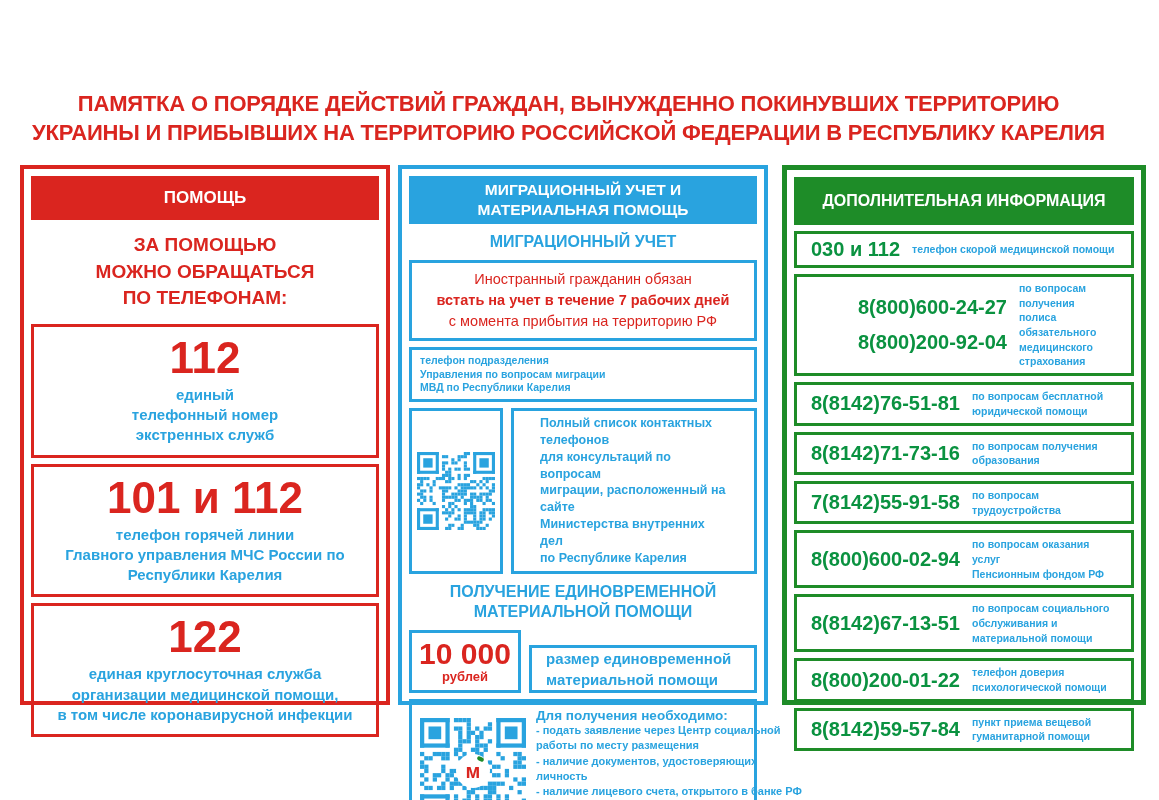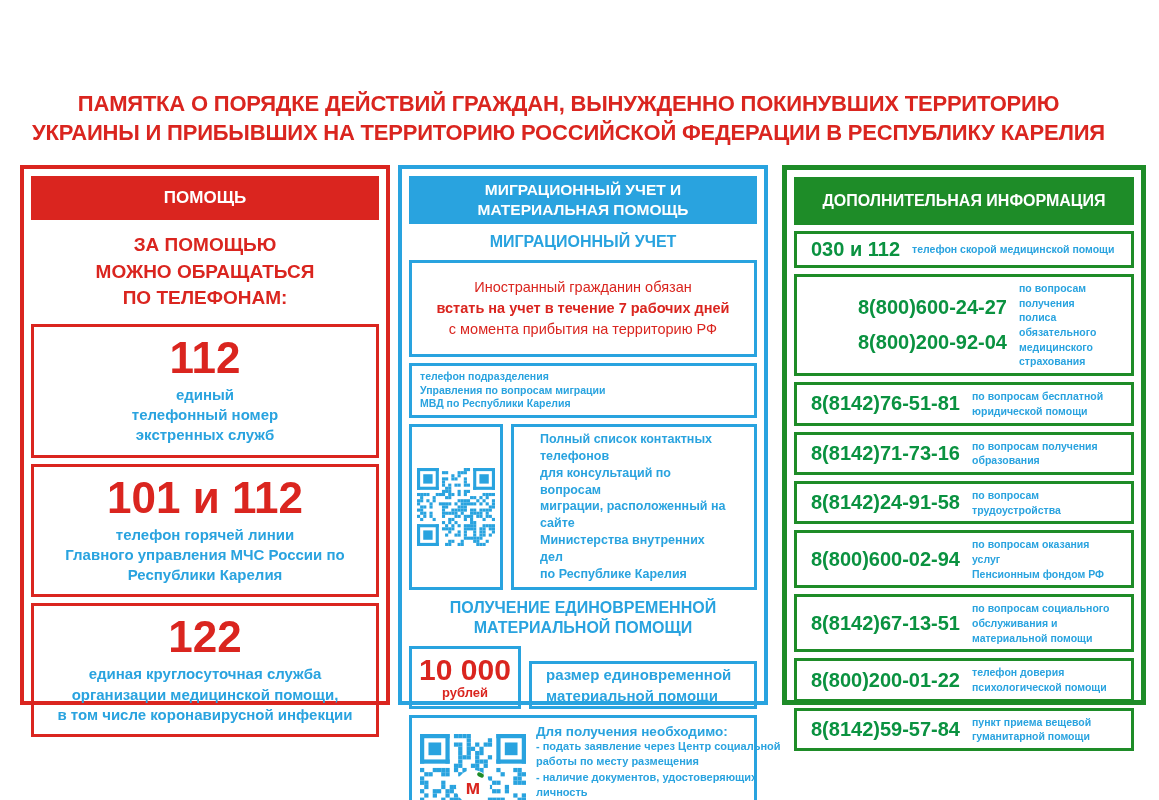--- a/index.html
+++ b/index.html
@@ -35,21 +35,21 @@
     padding:6px 0;flex-shrink:0;}
   .help-box{border:3px solid var(--red);flex:1;display:flex;flex-direction:column;
     align-items:center;justify-content:center;gap:5px;padding:9px;}
   .help-number{color:var(--red);font-size:44px;line-height:1;}
   .help-label{color:var(--blue);font-size:15px;text-align:center;line-height:1.35;}
 
   
   .sub-title{color:var(--blue);font-size:16px;text-align:center;line-height:1.25;
     flex-shrink:0;padding:2px 0;}
   .notice-box{border:3px solid var(--blue);text-align:center;color:var(--red);
-    font-size:14.5px;line-height:1.45;padding:14px 2px;flex-shrink:0;font-weight:normal;}
+    font-size:14.5px;line-height:1.45;padding:6px 2px;flex-shrink:0;font-weight:normal;}
   .notice-box .bold{font-weight:bold;}
   .phone-row{border:3px solid var(--blue);display:flex;align-items:center;
     gap:10px;padding:4px 8px;min-height:46px;flex-shrink:0;}
   .phone-num{color:var(--blue);font-size:23px;white-space:nowrap;}
   .phone-sub{color:var(--blue);font-size:10.5px;line-height:1.3;}
   .qr-row{display:flex;gap:8px;min-height:88px;flex-shrink:0;}
   .qr-box{border:3px solid var(--blue);width:94px;display:flex;align-items:center;
     justify-content:center;padding:5px;flex-shrink:0;}
   .qr-canvas{width:100%;height:auto;display:block;}
   .qr-canvas rect{fill:var(--blue);}
@@ -618,21 +618,21 @@
       <div class="g-label pre">по вопросам бесплатной
 юридической помощи</div>
     </div>
 
     <div class="g-row">
       <div class="g-num">8(8142)71-73-16</div>
       <div class="g-label pre">по вопросам получения образования</div>
     </div>
 
     <div class="g-row">
-      <div class="g-num">8(8142)24-91-58</div>
+      <div class="g-num">7(8142)55-91-58</div>
       <div class="g-label pre">по вопросам трудоустройства</div>
     </div>
 
     <div class="g-row">
       <div class="g-num">8(800)600-02-94</div>
       <div class="g-label pre">по вопросам оказания услуг
 Пенсионным фондом РФ</div>
     </div>
 
     <div class="g-row">

